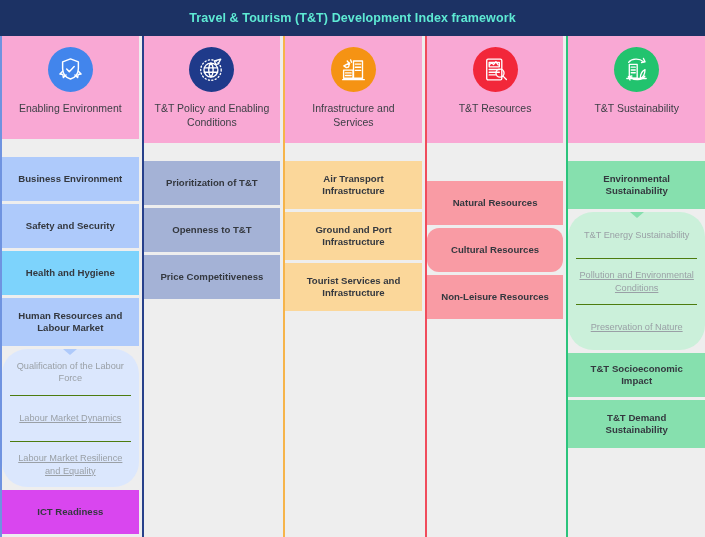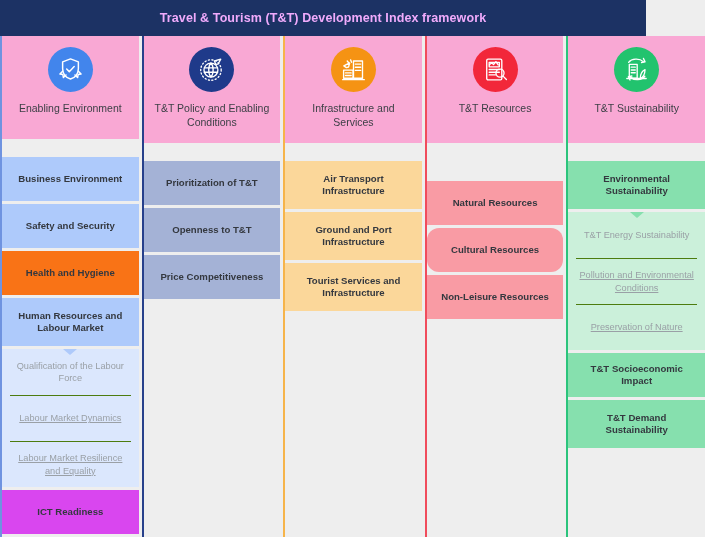--- a/index.html
+++ b/index.html
@@ -6,23 +6,23 @@
   body{
     width:705px;height:537px;
     background:#eeeeee;
     font-family:"Liberation Sans", sans-serif;
     overflow:hidden;
   }
   #root{position:relative;width:705px;height:537px;}
 
   
   .titlebar{
-    position:absolute;left:0;top:0;width:646px;height:36px;
+    position:absolute;left:0;top:0;width:705px;height:36px;
     background:#1c3264;
-    color:#f0abfc;
+    color:#5eead4;
     display:flex;align-items:center;justify-content:center;
     font-size:12.5px;font-weight:bold;letter-spacing:.1px;
   }
 
   
   .cols{
     position:absolute;left:0;top:36px;width:705px;height:501px;
     display:flex;
   }
   .col{
@@ -72,21 +72,21 @@
   .subwrap{position:relative;margin-bottom:3px;}
   .caret{
     position:absolute;left:50%;top:0;
     transform:translateX(-50%);
     width:0;height:0;
     border-left:7px solid transparent;
     border-right:7px solid transparent;
   }
   .sub{
     display:flex;flex-direction:column;
-    padding:0 8px;box-sizing:border-box;
+    padding:0 8px;box-sizing:border-box;border-radius:25px;
   }
   .subitem{
     min-height:46px;
     display:flex;align-items:center;justify-content:center;
     text-align:center;
     font-size:9.2px;color:#9aa0a6;line-height:12.5px;
     padding:6px 2px;
     box-sizing:border-box;
   }
   .subitem + .subitem{border-top:1px solid #4d7c0f;text-decoration:underline;}
@@ -109,21 +109,21 @@
               <path d="M8.6 11.6 l2.3 2.3 4.4-4.6"></path>
               <path d="M5 13.6 L2.6 16 l2.6 .5 .5 2.6 2.3-2.3"></path>
               <path d="M19 13.6 L21.4 16 l-2.6 .5 -.5 2.6 -2.3-2.3"></path>
             </svg>
           </div>
           <div class="head-title">Enabling Environment</div>
         </div>
         <div class="pillars">
           <div class="pillar" style="background: rgb(174, 202, 251);">Business Environment</div>
           <div class="pillar" style="background: rgb(174, 202, 251);">Safety and Security</div>
-          <div class="pillar" style="background: #f97316;">Health and Hygiene</div>
+          <div class="pillar" style="background: #7dd3fc;">Health and Hygiene</div>
           <div class="pillar tall" style="background: rgb(174, 202, 251);">Human Resources and Labour Market</div>
           <div class="subwrap">
             <div class="caret" style="border-top: 6px solid rgb(174, 202, 251);"></div>
             <div class="sub" style="background: rgb(219, 231, 253);">
               <div class="subitem">Qualification of the Labour Force</div>
               <div class="subitem">Labour Market Dynamics</div>
               <div class="subitem">Labour Market Resilience and Equality</div>
             </div>
           </div>
           <div class="pillar" style="background: #d946ef;">ICT Readiness</div>

